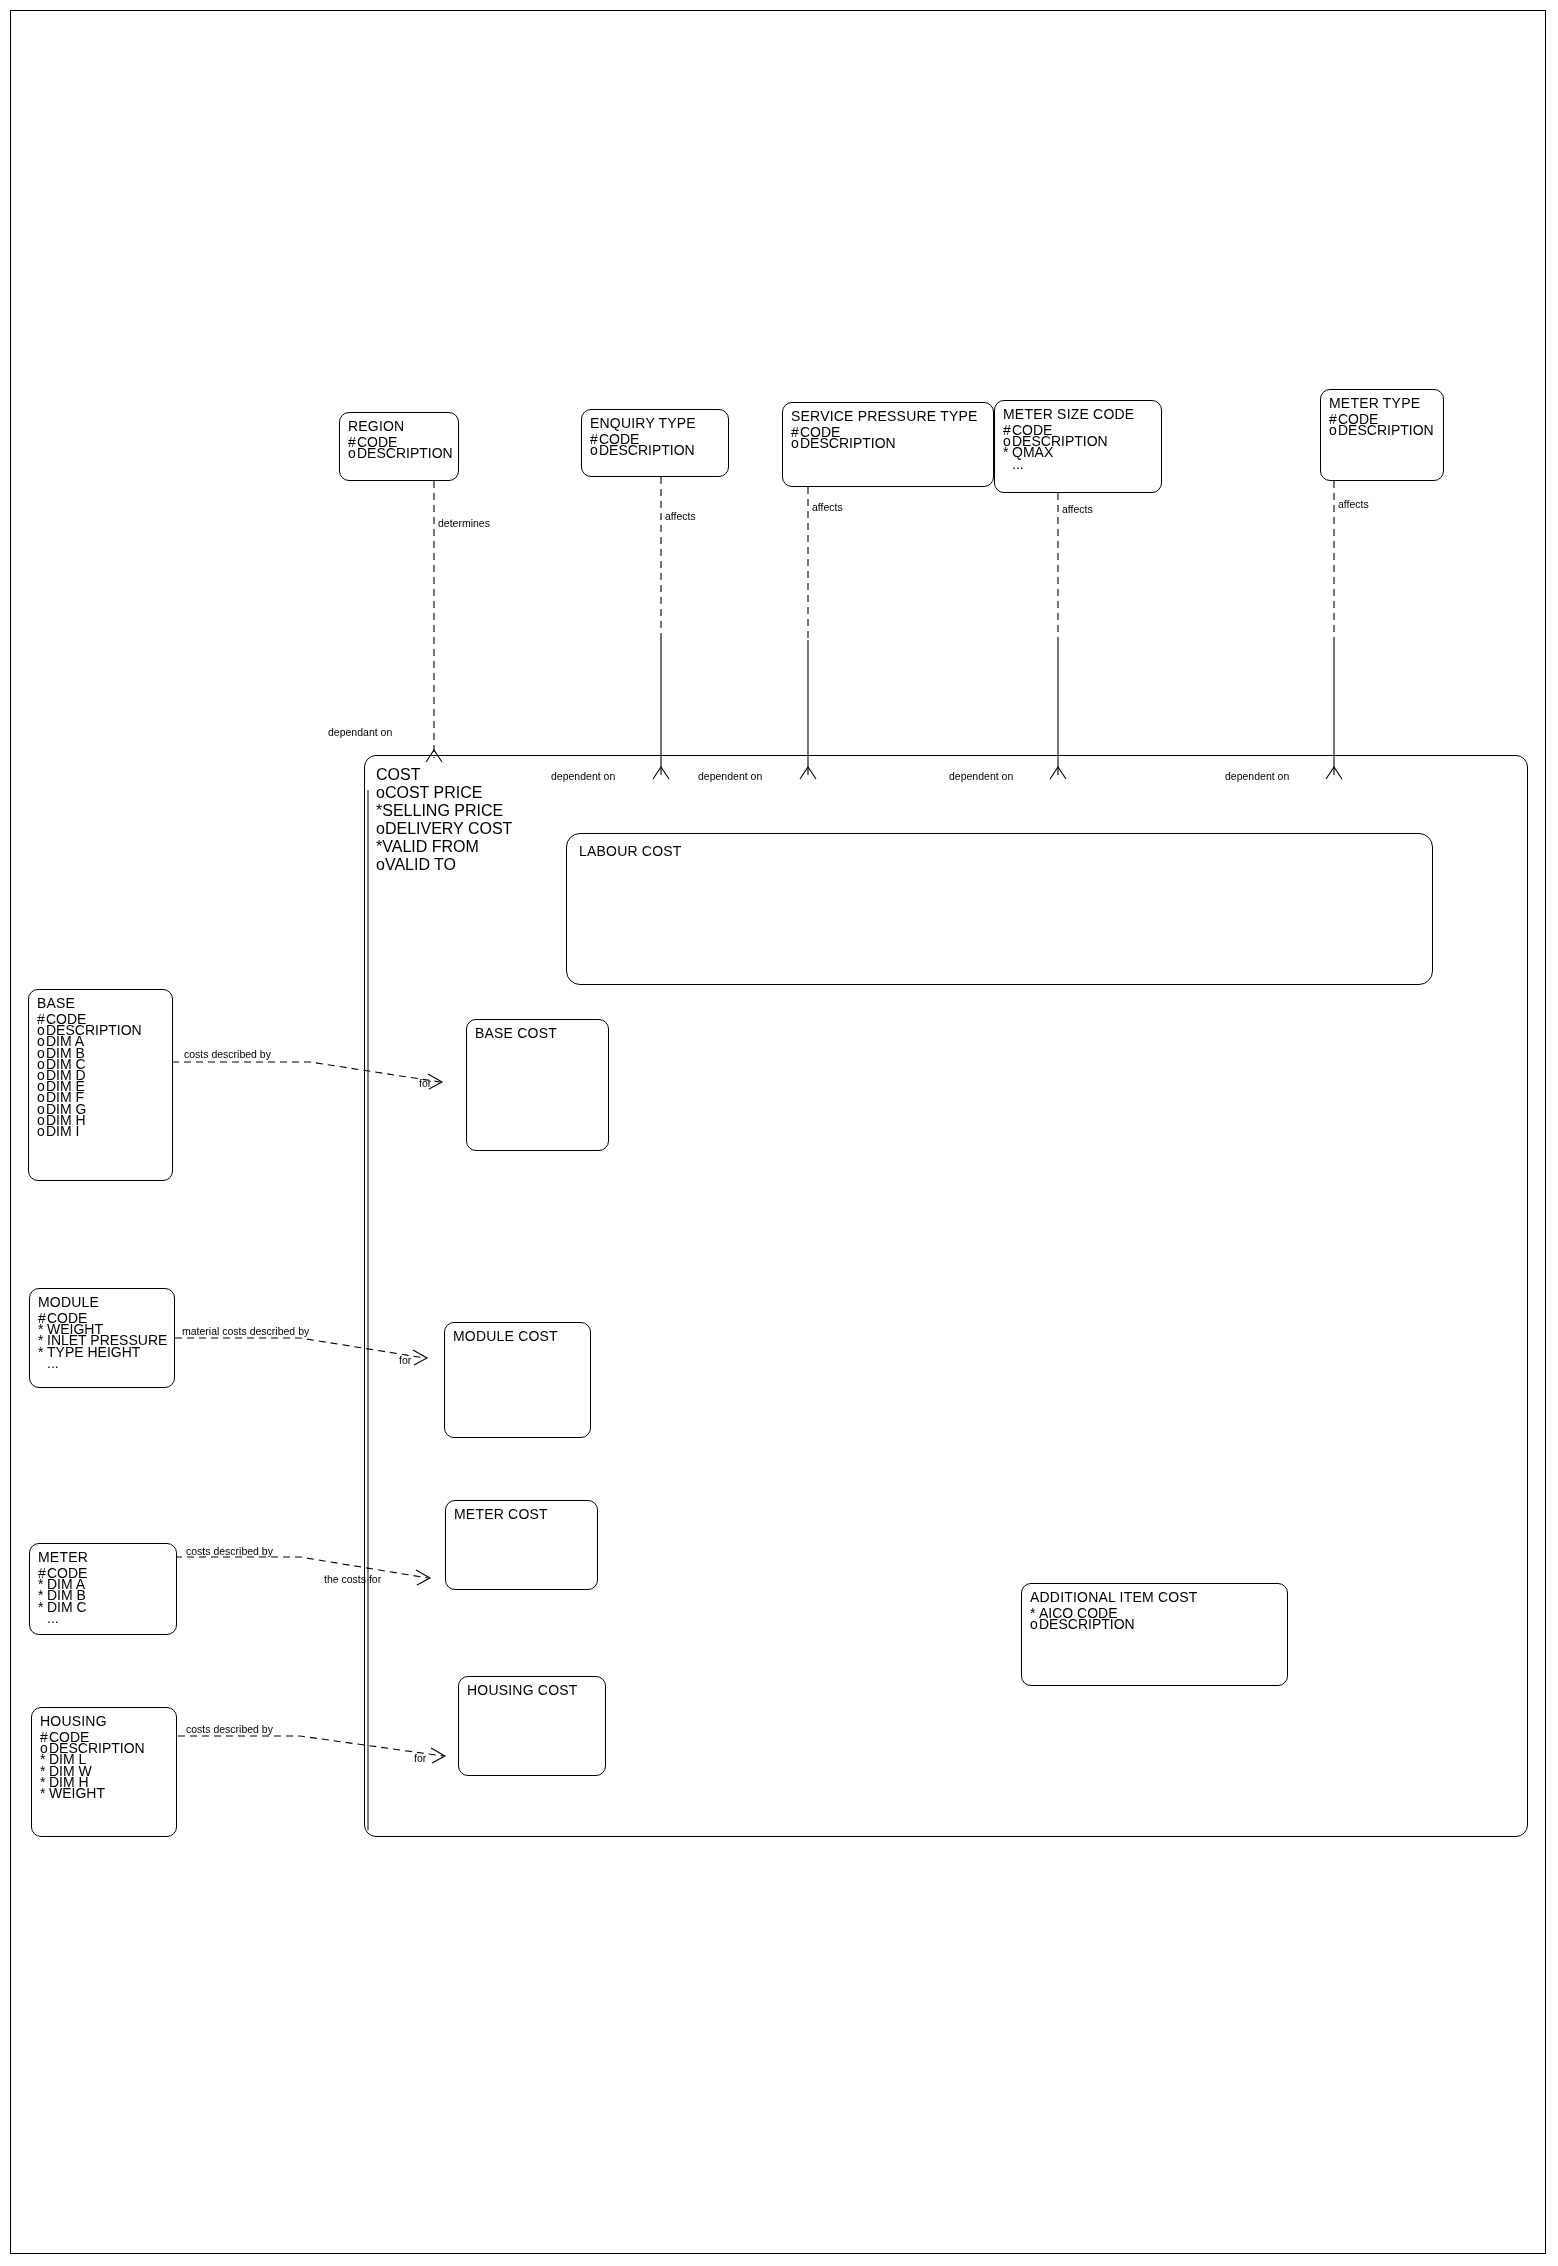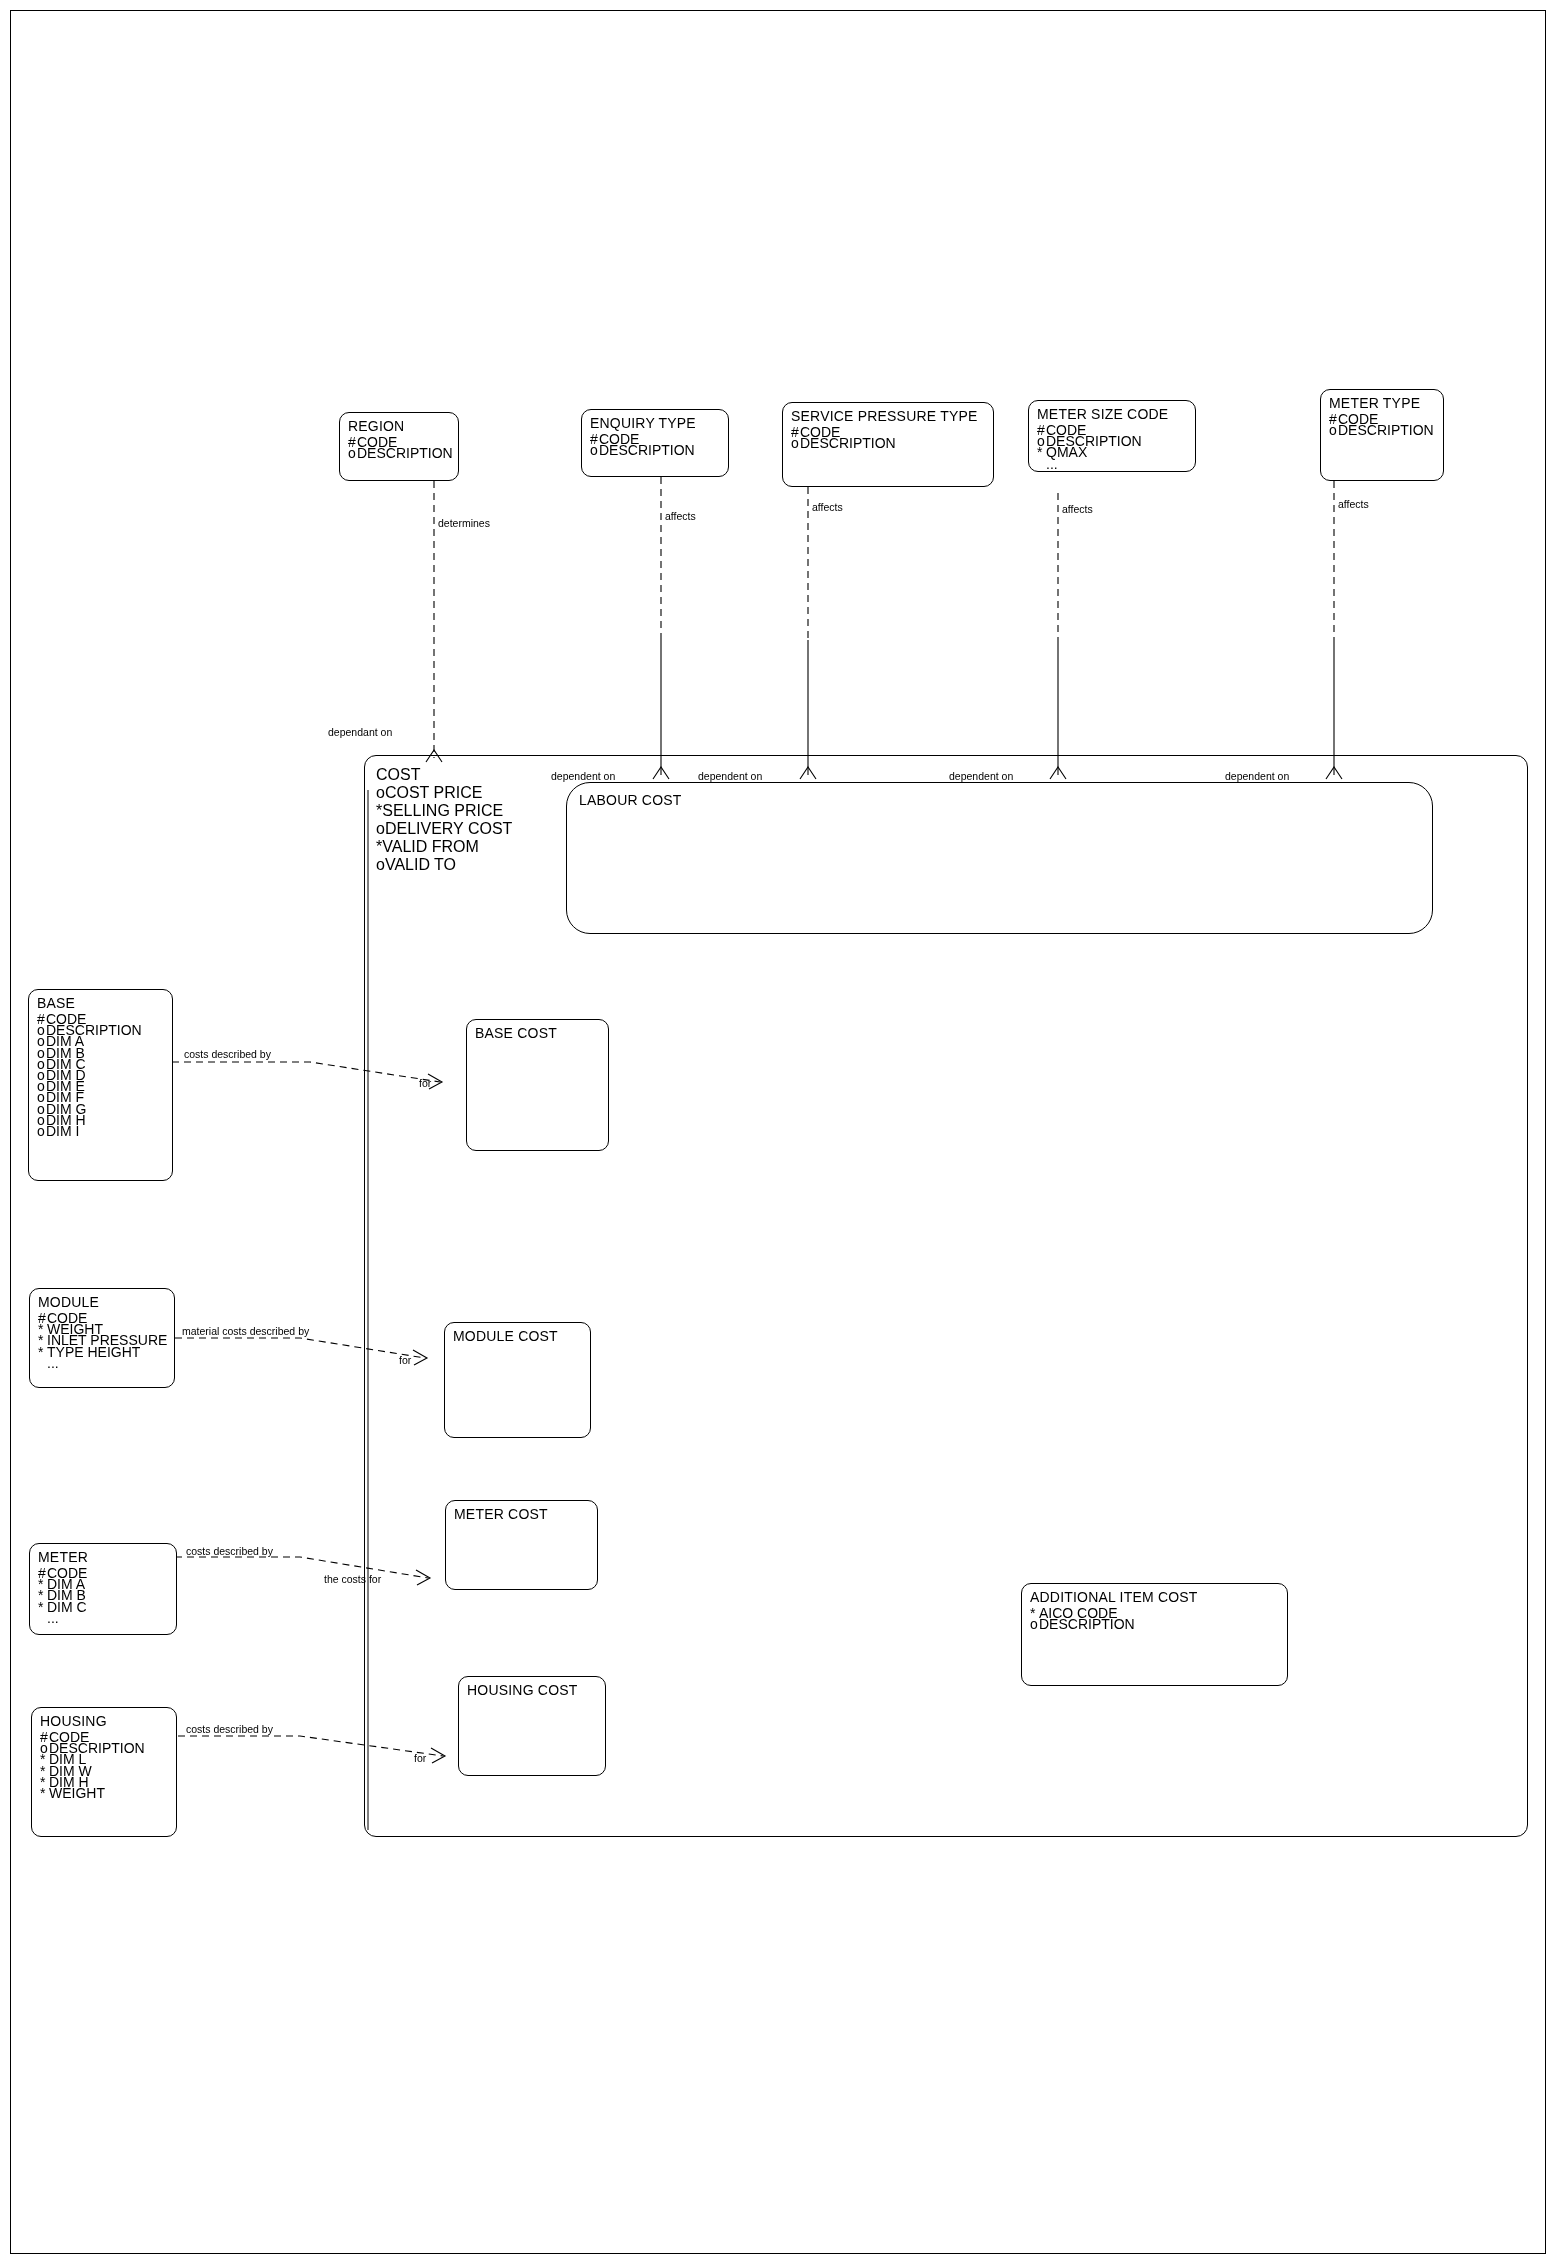--- a/index.html
+++ b/index.html
@@ -138,21 +138,21 @@
   </div>
 
   <div class="entity" style="left:782px; top:402px; width:212px; height:85px;">
     <div class="ename">SERVICE PRESSURE TYPE</div>
     <div class="attrs">
       <div class="attr"><span class="mark">#</span><span>CODE</span></div>
       <div class="attr"><span class="mark">o</span><span>DESCRIPTION</span></div>
     </div>
   </div>
 
-  <div class="entity" style="left:1028px; top:400px; width:168px; height:72px;">
+  <div class="entity" style="left:994px; top:400px; width:168px; height:93px;">
     <div class="ename">METER SIZE CODE</div>
     <div class="attrs">
       <div class="attr"><span class="mark">#</span><span>CODE</span></div>
       <div class="attr"><span class="mark">o</span><span>DESCRIPTION</span></div>
       <div class="attr"><span class="mark">*</span><span>QMAX</span></div>
       <div class="attr"><span class="mark"></span><span>...</span></div>
     </div>
   </div>
 
   <div class="entity" style="left:1320px; top:389px; width:124px; height:92px;">
@@ -181,21 +181,21 @@
     <div class="ename">COST</div>
     <div class="attrs">
       <div class="attr"><span class="mark">o</span><span>COST PRICE</span></div>
       <div class="attr"><span class="mark">*</span><span>SELLING PRICE</span></div>
       <div class="attr"><span class="mark">o</span><span>DELIVERY COST</span></div>
       <div class="attr"><span class="mark">*</span><span>VALID FROM</span></div>
       <div class="attr"><span class="mark">o</span><span>VALID TO</span></div>
     </div>
   </div>
 
-  <div class="entity" style="left:566px; top:782px; width:867px; height:152px; border-radius:24px;">
+  <div class="entity" style="left:566px; top:833px; width:867px; height:152px; border-radius:14px;">
     <div class="ename" style="margin-left:4px; margin-top:4px;">LABOUR COST</div>
   </div>
 
   <div class="entity" style="left:28px; top:989px; width:145px; height:192px;">
     <div class="ename">BASE</div>
     <div class="attrs">
       <div class="attr"><span class="mark">#</span><span>CODE</span></div>
       <div class="attr"><span class="mark">o</span><span>DESCRIPTION</span></div>
       <div class="attr"><span class="mark">o</span><span>DIM A</span></div>
       <div class="attr"><span class="mark">o</span><span>DIM B</span></div>

